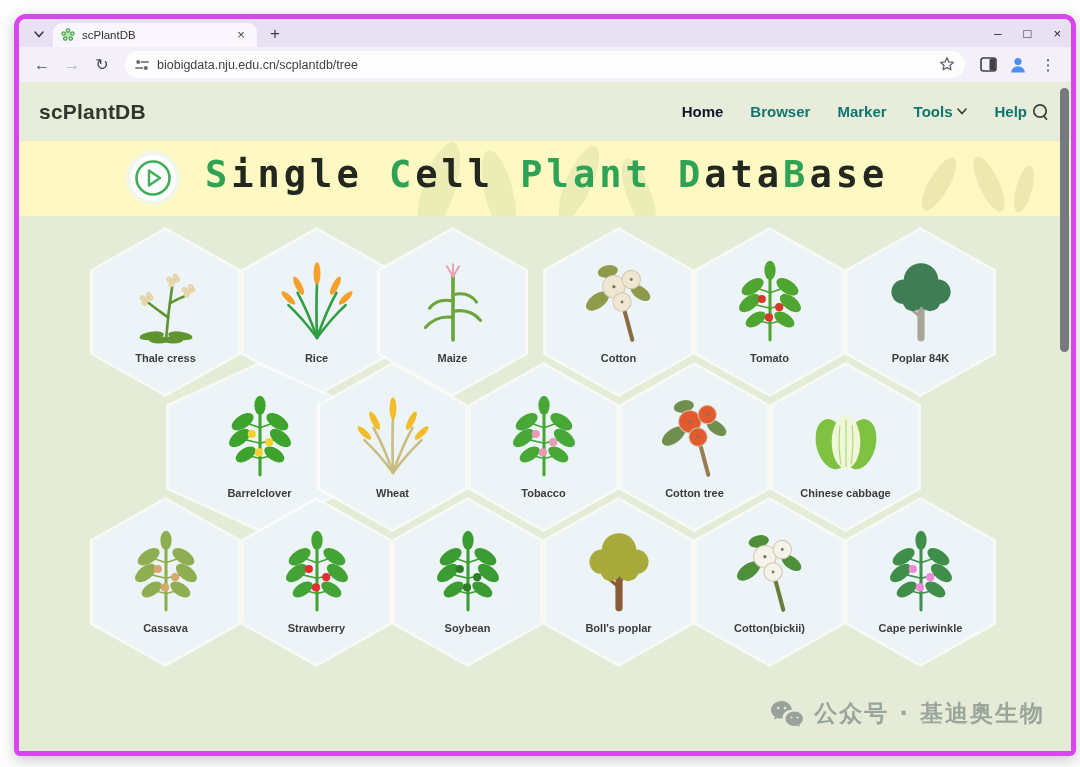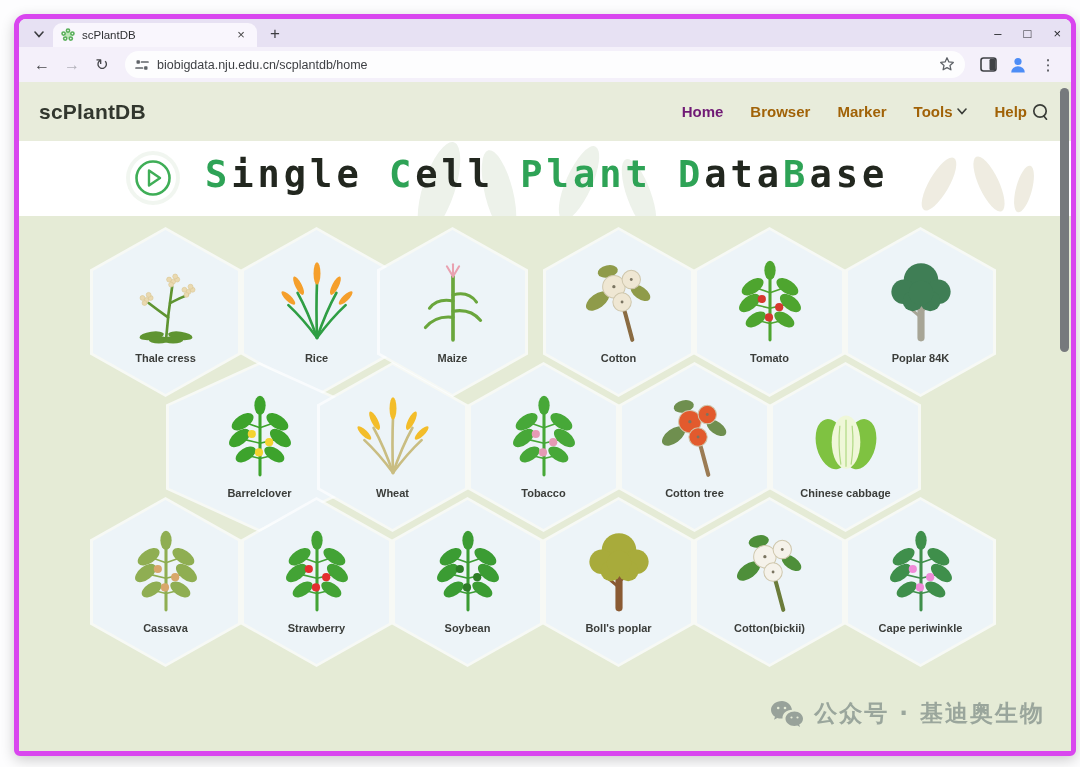--- a/index.html
+++ b/index.html
@@ -28,25 +28,25 @@
   .omnibox{flex:1;height:27px;background:#fdfdfe;border-radius:14px;margin:0 6px;display:flex;align-items:center;padding:0 10px;gap:8px;position:relative;}
   .url-text{font-size:12.5px;color:#3f4145;}
   .omni-star{position:absolute;right:10px;top:5px;cursor:pointer;}
   .tool-icon{width:26px;height:26px;display:flex;align-items:center;justify-content:center;border-radius:50%;cursor:pointer;}
   .dots{font-size:15px;color:#3f4145;letter-spacing:0;}
   
   .page{position:relative;height:669px;background:#e5ebd6;}
   .site-header{height:59px;background:#e8ecdb;display:flex;align-items:center;padding:0 20px;}
   .logo{font-size:21px;font-weight:bold;color:#32372e;letter-spacing:.2px;}
   .main-nav{margin-left:auto;display:flex;align-items:center;gap:27px;}
-  .nav-item{font-size:15px;font-weight:bold;color:#a16207;cursor:pointer;display:flex;align-items:center;gap:5px;}
-  .nav-item.active{color:#701a75;}
+  .nav-item{font-size:15px;font-weight:bold;color:#0f766e;cursor:pointer;display:flex;align-items:center;gap:5px;}
+  .nav-item.active{color:#0f172a;}
   .nav-search{margin-left:4px;cursor:pointer;display:flex;align-items:center;}
   
-  .banner{height:75px;background:#ffffff;position:relative;display:flex;align-items:center;overflow:hidden;}
+  .banner{height:75px;background:#fef9c3;position:relative;display:flex;align-items:center;overflow:hidden;}
   .banner-decor{position:absolute;left:360px;top:-8px;opacity:.14;}
   .banner-decor2{position:absolute;left:880px;top:8px;opacity:.18;}
   .play-wrap{position:absolute;left:111px;top:14px;width:46px;height:46px;border-radius:50%;background:#fff;box-shadow:0 0 0 4px rgba(240,245,238,.9);display:flex;align-items:center;justify-content:center;cursor:pointer;}
   .hero-title{position:absolute;left:186px;top:12px;font-family:"DejaVu Sans Mono", monospace;font-weight:bold;font-size:37px;letter-spacing:4px;white-space:pre;}
   
   .content{position:relative;height:535px;}
   .hex{position:absolute;width:151px;height:170px;clip-path:polygon(50% 0,100% 25%,100% 75%,50% 100%,0 75%,0 25%);background:rgba(252,254,255,.75);cursor:pointer;}
   .hex-in{position:absolute;left:3px;top:3px;right:3px;bottom:3px;clip-path:polygon(50% 0,100% 25%,100% 75%,50% 100%,0 75%,0 25%);background:#edf4f8;display:flex;flex-direction:column;align-items:center;}
   .hex-in svg{margin-top:24px;}
   .hex-label{margin-top:6px;font-size:11px;font-weight:bold;color:#3b3d3a;}
@@ -95,21 +95,21 @@
     <div class="nav-btn">↻</div>
     <div class="omnibox">
       <svg width="14" height="14" viewBox="0 0 14 14">
         <g stroke="#5f6368" stroke-width="1.7" stroke-linecap="round">
           <line x1="6.5" y1="4" x2="13" y2="4"></line>
             <line x1="1" y1="10" x2="7.5" y2="10"></line>
         </g>
         <rect x="1.5" y="2.3" width="3.4" height="3.4" rx="0.8" fill="#5f6368"></rect>
         <rect x="9.1" y="8.3" width="3.4" height="3.4" rx="0.8" fill="#5f6368"></rect>
       </svg>
-      <span class="url-text">biobigdata.nju.edu.cn/scplantdb/home</span>
+      <span class="url-text">biobigdata.nju.edu.cn/scplantdb/tree</span>
       <span class="omni-star">
         <svg width="16" height="16" viewBox="0 0 16 16">
             <path d="M8 1.8 L9.9 5.9 14.3 6.4 11 9.4 11.9 13.8 8 11.6 4.1 13.8 5 9.4 1.7 6.4 6.1 5.9 Z" fill="none" stroke="#5f6368" stroke-width="1.3" stroke-linejoin="round"></path>
           </svg>
       </span>
     </div>
     <div class="tool-icon">
       <svg width="17" height="15" viewBox="0 0 17 15">
           <rect x="1" y="1" width="15" height="13" rx="2.5" fill="none" stroke="#3f4145" stroke-width="1.6"></rect>
           <rect x="9.5" y="1.8" width="5.8" height="11.4" rx="1.5" fill="#3f4145"></rect>

